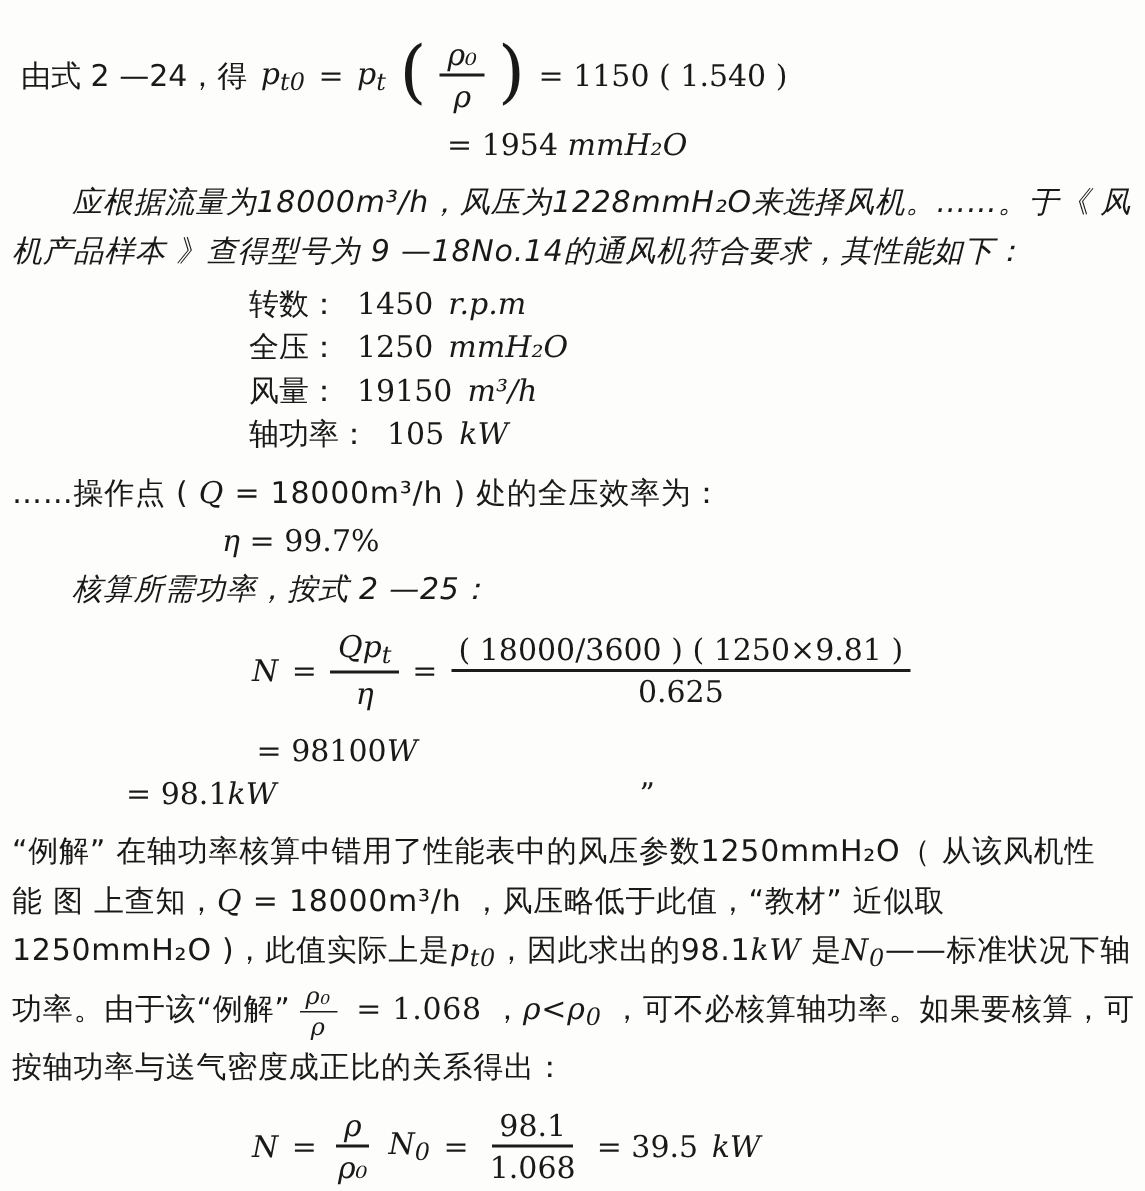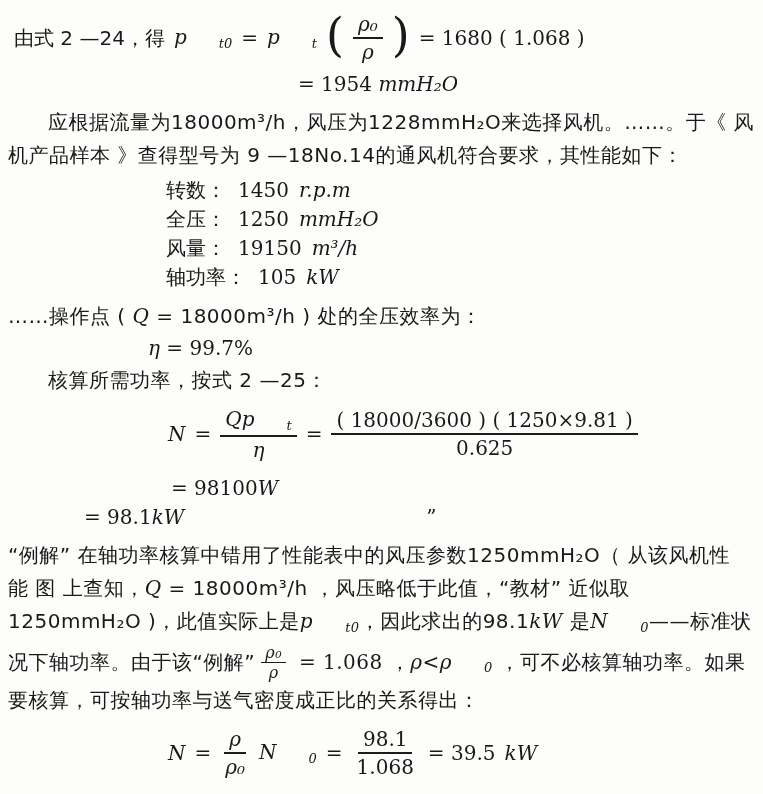--- a/index.html
+++ b/index.html
@@ -1,29 +1,29 @@
 <!DOCTYPE html>
 <html><head>
 <meta charset="utf-8">
 <style>
   * { margin:0; padding:0; box-sizing:border-box; }
   html,body { width:763px; height:794px; background:#fdfdfb; }
   .page {
     width:763px; height:794px; overflow:hidden;
     background:#fdfdfb; color:#191919;
     font-family:"DejaVu Sans", sans-serif;
-    font-size:20px; padding:8px 6px 0 8px;
+    font-size:20px; padding:20px 6px 0 8px;
   }
   .cn { font-family:"DejaVu Sans", sans-serif; }
   .rm { font-family:"DejaVu Serif", serif; }
   .it { font-family:"DejaVu Serif", serif; font-style:italic; }
   .sb { font-family:"DejaVu Serif", serif; font-style:italic;
-        font-size:13px; vertical-align:-4px;margin-left:32px; }
+        font-size:16px; vertical-align:-4px; }
   .para { line-height:33px; letter-spacing:0.5px; }
-  .indent { text-indent:2em; }
+  .indent { text-indent:2em;font-style:italic; }
   .eqline { display:flex; align-items:center; gap:9px; }
   .frac { display:inline-flex; flex-direction:column; align-items:center;
           line-height:1.2; }
   .frac .num { padding:0 5px 1px 5px; border-bottom:2px solid #1c1c1c; }
   .frac .den { padding:1px 5px 0 5px; }
   .ifrac { display:inline-flex; flex-direction:column; align-items:center;
            vertical-align:middle; line-height:1.1; font-size:16px; margin:0 6px; }
   .ifrac .num { padding:0 4px 1px 4px; border-bottom:1.5px solid #1c1c1c; }
   .ifrac .den { padding:1px 4px 0 4px; }
   .bigp { font-family:"DejaVu Serif", serif; font-size:46px; font-weight:300;
@@ -55,21 +55,21 @@
     <span class="cn">由式 2 —24，得</span>
     <span><span class="it">p</span><span class="sb">t0</span></span>
     <span class="rm">=</span>
     <span><span class="it">p</span><span class="sb">t</span></span>
     <span class="bigp">(</span>
     <span class="frac">
       <span class="num it">ρ₀</span>
       <span class="den it">ρ</span>
     </span>
     <span class="bigp">)</span>
-    <span class="rm">= 1680 ( 1.068 )</span>
+    <span class="rm">= 1150 ( 1.540 )</span>
   </div>
 
   <div class="l2">
     <span class="rm">= 1954</span>
     <span class="it">mmH₂O</span>
   </div>
 
   <p class="para indent p1">应根据流量为18000m³/h，风压为1228mmH₂O来选择风机。……。于《 风机产品样本 》查得型号为 9 —18No.14的通风机符合要求，其性能如下：</p>
 
   <div class="specs">

